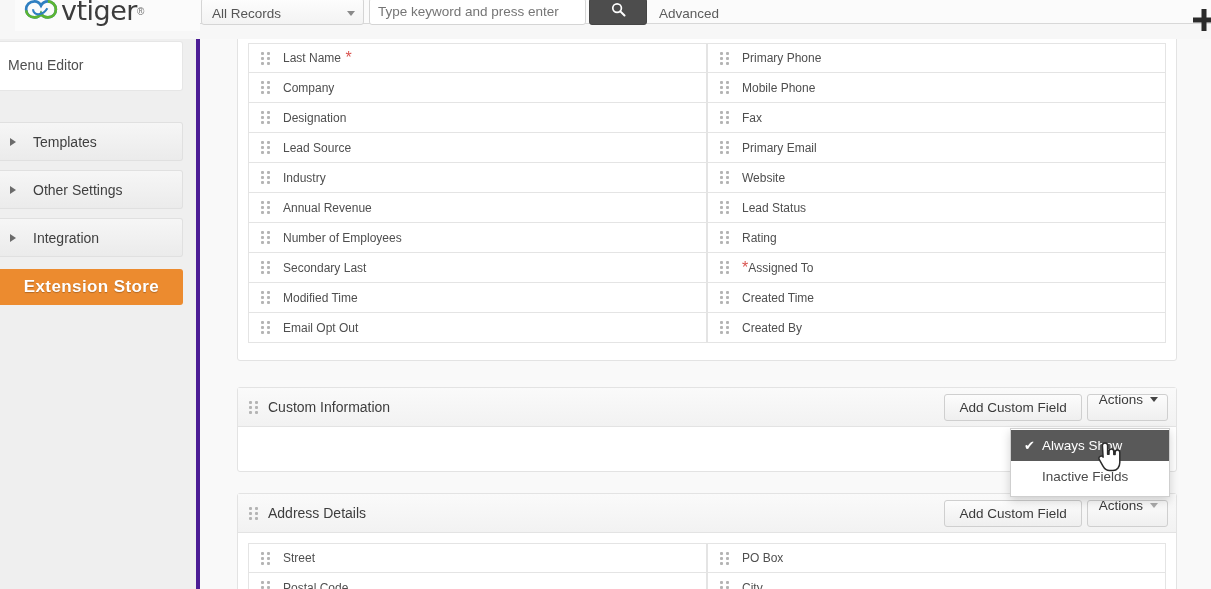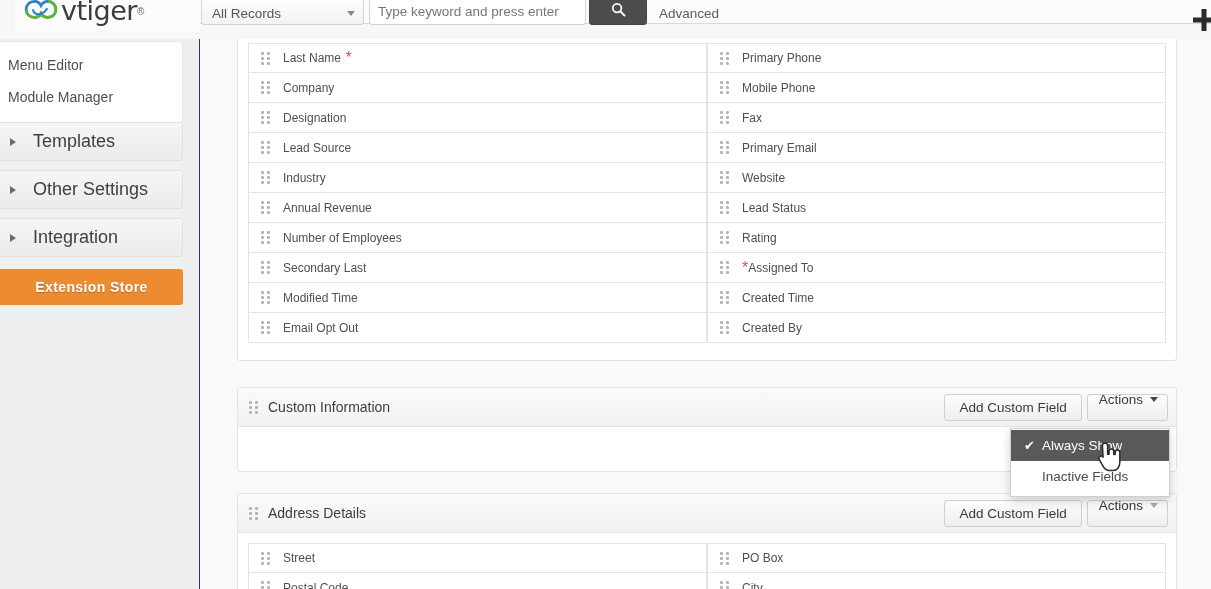--- a/index.html
+++ b/index.html
@@ -74,21 +74,21 @@
   .plus-btn {
     position: absolute; right: 9px; top: 7px;
     width: 26px; height: 26px; cursor: pointer;
   }
 
   
   .sidebar {
     position: absolute; top: 39px; left: 0;
     width: 200px; height: 550px;
     background: #efefef;
-    border-right: 1px solid #4c1d95;
+    border-right: 4px solid #4c1d95;
   }
   .sb-white-box {
     position: absolute; top: 2px; left: 0;
     width: 183px;
     background: #fff;
     border: 1px solid #e6e6e6; border-left: none;
     border-radius: 0 3px 3px 0;
     padding: 7px 0 9px 0;
   }
   .sb-plainitem {
@@ -107,28 +107,28 @@
     padding-left: 10px;
     cursor: pointer;
   }
   .sb-arrow {
     width: 0; height: 0;
     border-top: 4.5px solid transparent;
     border-bottom: 4.5px solid transparent;
     border-left: 6px solid #6b6b6b;
     margin-right: 17px;
   }
-  .sb-group-label { font-size: 18px; color: #3f3f3f; }
+  .sb-group-label { font-size: 14px; color: #3f3f3f; }
   .sb-store {
     position: absolute; left: 0; top: 230px;
     width: 183px; height: 36px;
     background: #ec8b2f;
     border-radius: 0 3px 3px 0;
     display: flex; align-items: center; justify-content: center;
-    color: #fff; font-size: 14px; font-weight: bold;
+    color: #fff; font-size: 17px; font-weight: bold;
     letter-spacing: 0.4px;
     cursor: pointer;
     text-shadow: 0 1px 1px rgba(0,0,0,.25);
   }
 
   
   .content {
     position: absolute; top: 39px; left: 200px;
     width: 1011px; height: 550px;
     background: #f9f9f9;
@@ -283,23 +283,20 @@
       </svg>
     </span>
   </div>
 </div>
 
 <div class="sidebar">
   <div class="sb-white-box">
     <div class="sb-plainitem">
       <span>Menu Editor</span>
     </div>
-    <div class="sb-plainitem">
-      <span>Module Manager</span>
-    </div>
   </div>
 
   <div class="sb-group" style="top:83px">
     <span class="sb-arrow"></span>
     <span class="sb-group-label">Templates</span>
   </div>
   <div class="sb-group" style="top:131px">
     <span class="sb-arrow"></span>
     <span class="sb-group-label">Other Settings</span>
   </div>

